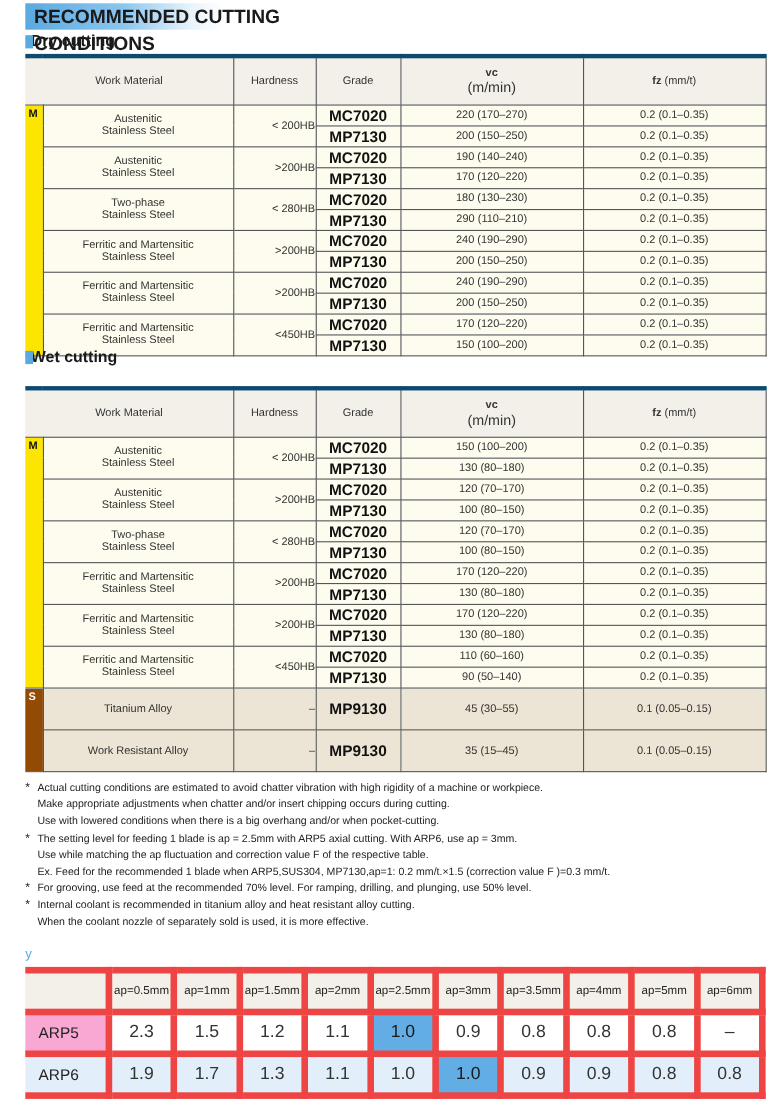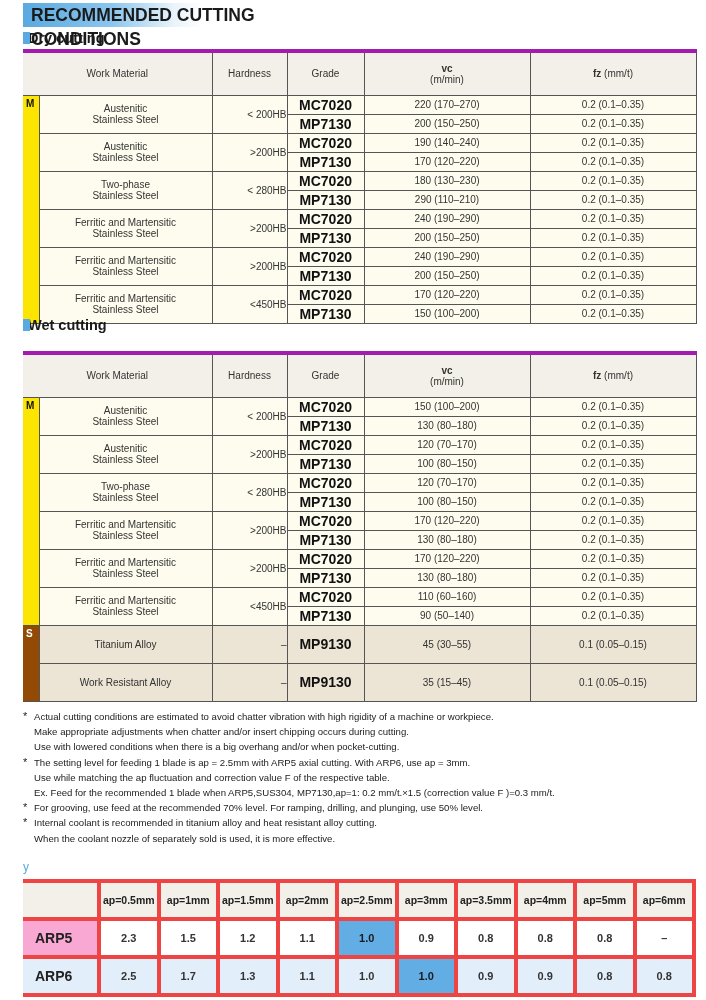--- a/index.html
+++ b/index.html
@@ -15,29 +15,29 @@
   .section-title {
     position: absolute; left: 23px; font-size: 14.5px; font-weight: bold; color: #1a1a1a;
     line-height: 18px; padding-left: 5px;
   }
   .section-title .mark {
     position: absolute; left: 0; top: 3px; width: 7px; height: 12px; background: #5aa9e0;
   }
 
   table.cond {
     position: absolute; left: 23px; width: 673px; border-collapse: collapse; table-layout: fixed;
-    border-top: 4px solid #a21caf;
+    border-top: 4px solid #0c4a6e;
     font-size: 10px;
   }
   table.cond td, table.cond th {
     border: 1px solid #555; text-align: center; vertical-align: middle;
     font-weight: normal; padding: 0; overflow: hidden;
   }
   table.cond th { background: #f2f0e8; color: #333; font-size: 10px; height: 44px; }
-  table.cond th .sub { display: block; font-size: 10px; }
+  table.cond th .sub { display: block; font-size: 13px; }
   table.cond th b { font-weight: bold; }
   table.cond td { background: #fefcee; height: 19px; color: #333; }
   table.cond td.grade { font-weight: bold; color: #111; font-size: 14px; }
   table.cond td.mat { line-height: 11px; font-size: 10px; margin-top: 12px; }
   table.cond td.hard { font-size: 10px; text-align: right; }
   table.cond td.tag {
     background: #fce500; vertical-align: top; text-align: left; font-weight: bold;
     font-size: 10px; padding: 2px 0 0 3px; color: #111; border-left: none;
   }
   table.cond th.corner { border-left: none; }
@@ -53,25 +53,25 @@
     position: absolute; left: 23px; top: 856px; font-size: 14.5px; font-weight: bold; color: #1a1a1a;
     line-height: 20px; padding-left: 16px;
   }
   .corr-title .y { position: absolute; left: 0; top: 1px; color: #5aa9e0; font-weight: normal; font-size: 12px; }
 
   table.corr {
     position: absolute; left: 23px; top: 879px; width: 673px; border-collapse: collapse; table-layout: fixed;
     border-top: 4px solid #666; border-bottom: 2px solid #666; font-size: 10.5px;
   }
   table.corr td, table.corr th {
-    border: 4px solid #ef4444; text-align: center; vertical-align: middle; font-weight: bold; padding: 0;
+    border: 6px solid #ef4444; text-align: center; vertical-align: middle; font-weight: normal; padding: 0;
   }
   table.corr th { background: #f2f0e8; height: 38px; color: #222; font-size: 10.5px; }
   table.corr th.blank { border-left: none; }
-  table.corr td { height: 38px; color: #333; font-size: 11px; }
+  table.corr td { height: 38px; color: #333; font-size: 16px; }
   table.corr td.rowlab { font-size: 14px; text-align: left; padding-left: 12px; background: #f7f5ee; border-left: none; color: #222; }
   table.corr tr.r5 td { background: #ffffff; }
   table.corr tr.r5 td.rowlab { background: #f9a8d4; }
   table.corr tr.r6 td { background: #e3eefb; }
   table.corr tr.r6 td.rowlab { background: #e3eefb; }
   table.corr td.hl { background: #62ade4 !important; color: #1a1a1a; }
 </style>
 </head>
 <body>
 
@@ -383,21 +383,21 @@
         <td>1.1</td>
         <td class="hl" style="background: rgb(98, 173, 228);">1.0</td>
         <td>0.9</td>
         <td>0.8</td>
         <td>0.8</td>
         <td>0.8</td>
         <td>–</td>
       </tr>
       <tr class="r6">
         <td class="rowlab">ARP6</td>
-        <td>2.5</td>
+        <td>1.9</td>
         <td>1.7</td>
         <td>1.3</td>
         <td>1.1</td>
         <td>1.0</td>
         <td class="hl" style="background: rgb(98, 173, 228);">1.0</td>
         <td>0.9</td>
         <td>0.9</td>
         <td>0.8</td>
         <td>0.8</td>
       </tr>

